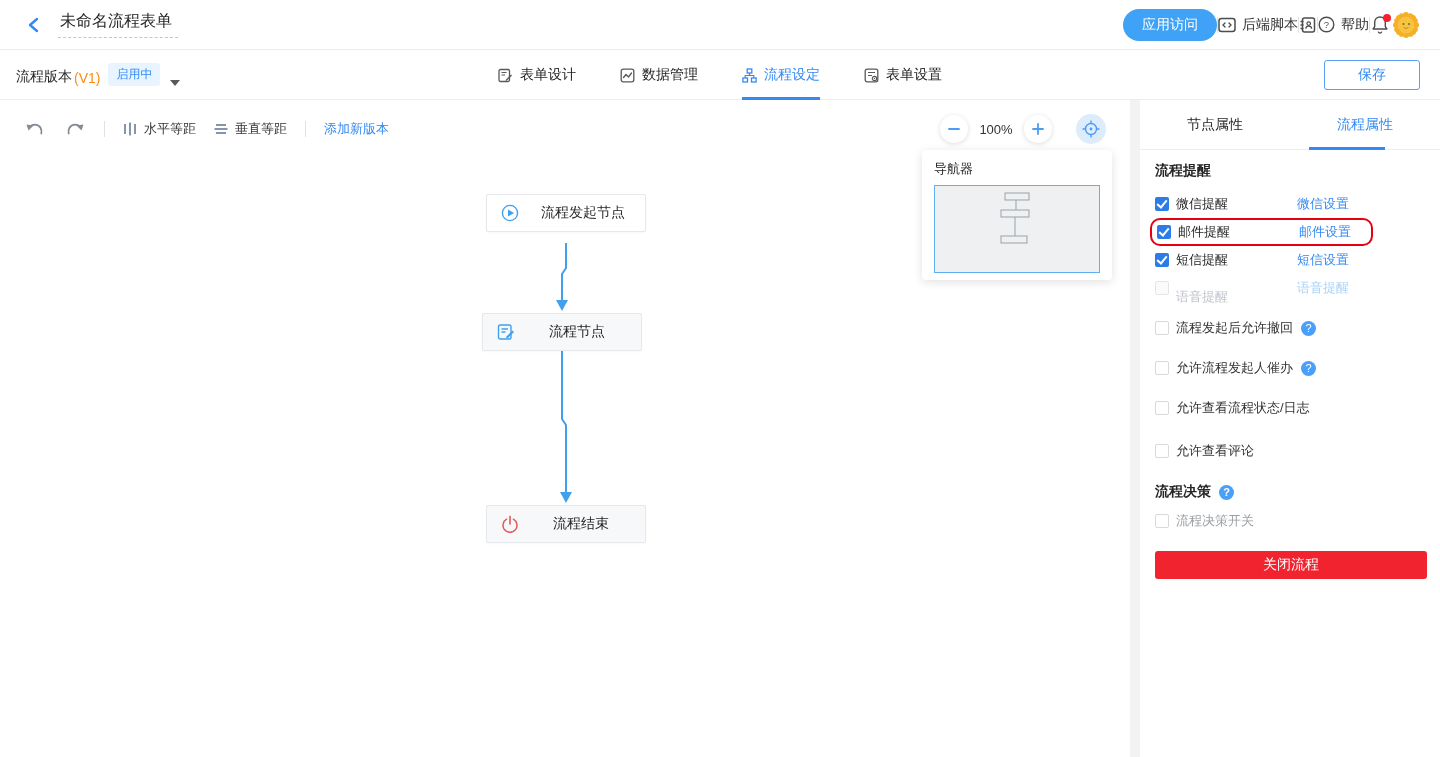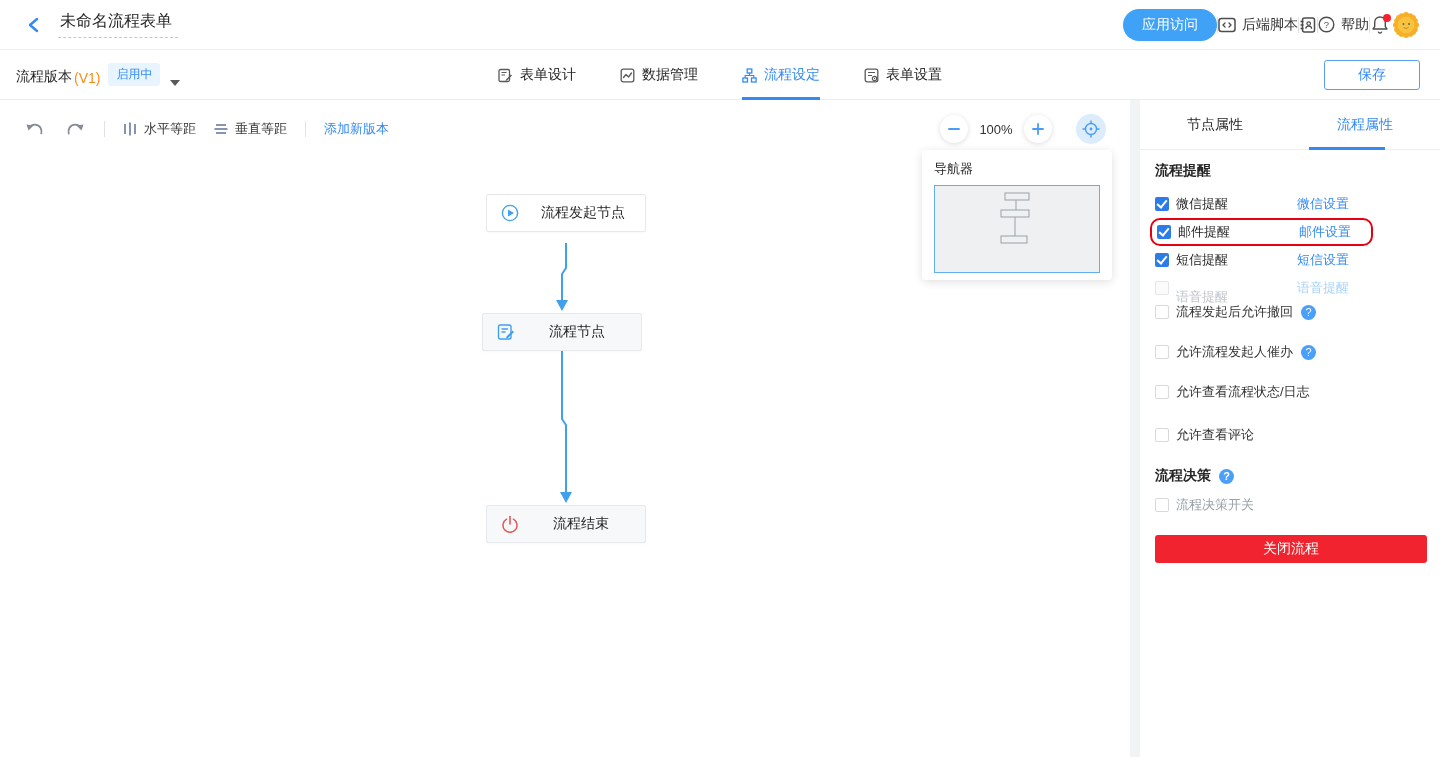--- a/index.html
+++ b/index.html
@@ -377,21 +377,21 @@
           <span class="r-label">短信提醒</span>
           <span class="r-link">短信设置</span>
         </div>
 
         <div class="r-row">
           <span class="cbx dis"></span>
           <span class="r-label dis">语音提醒</span>
           <span class="r-link dis">语音提醒</span>
         </div>
 
-        <div class="opt-row" style="margin-top:0;align-items:center;">
+        <div class="opt-row" style="margin-top:16px;align-items:center;">
           <span class="cbx off"></span>
           <span class="lbl">流程发起后允许撤回</span>
           <span class="help-dot">?</span>
         </div>
 
         <div class="opt-row" style="margin-top:20px;">
           <span class="cbx off"></span>
           <span class="lbl">允许流程发起人催办</span>
           <span class="help-dot">?</span>
         </div>

